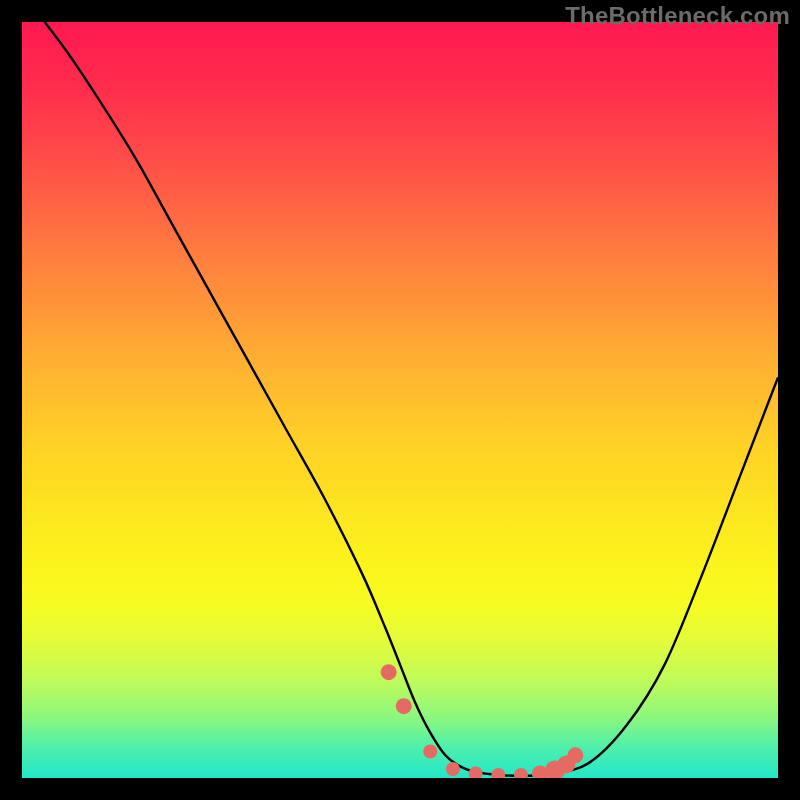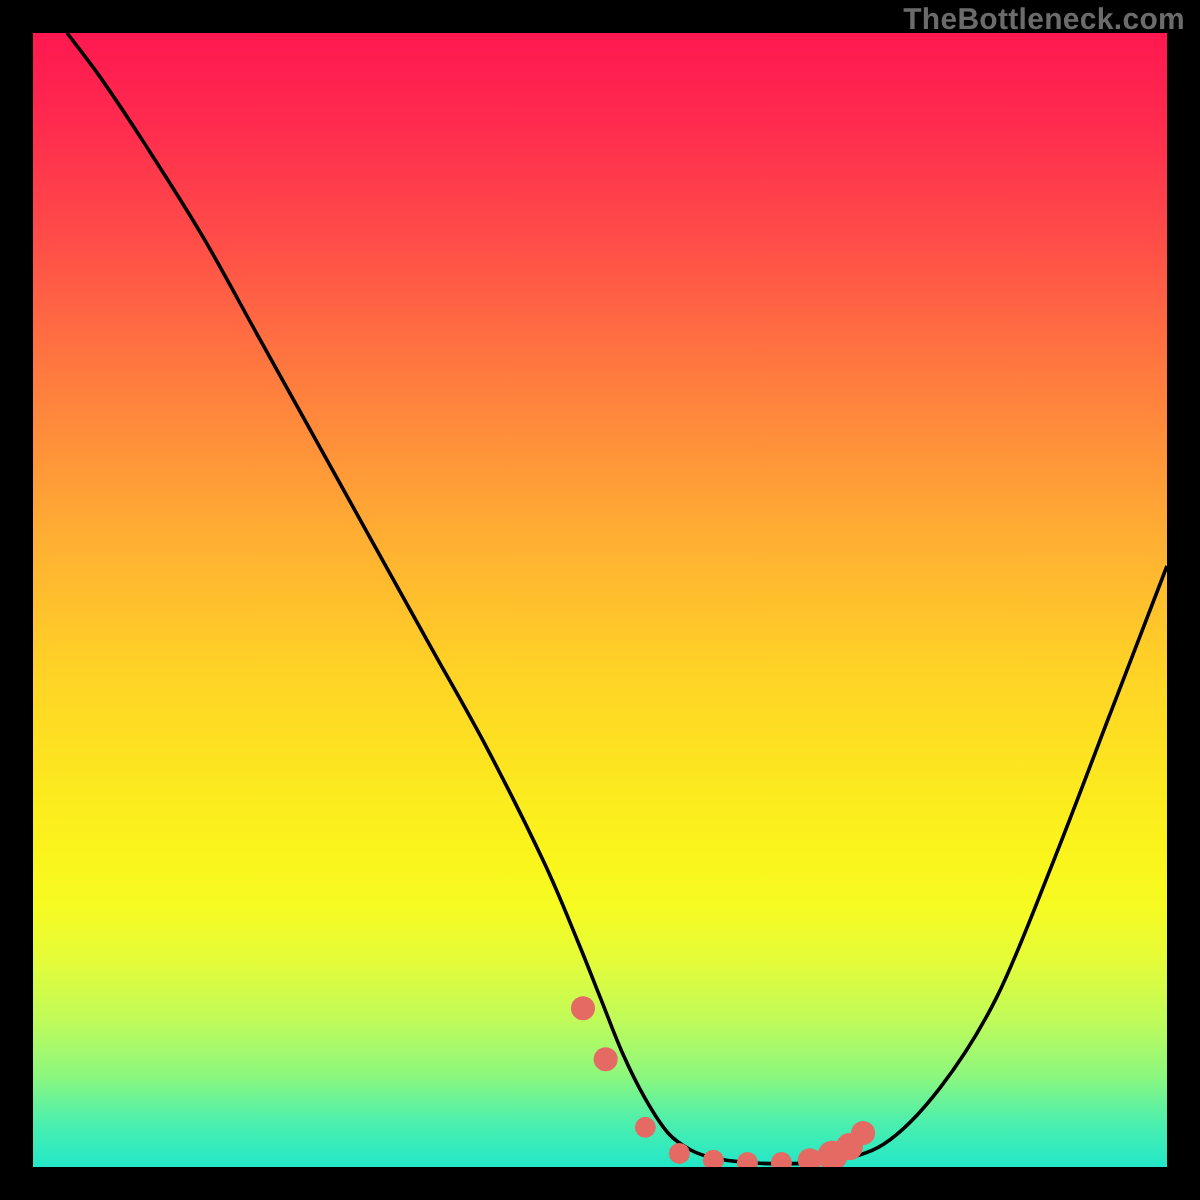--- a/index.html
+++ b/index.html
@@ -32,21 +32,21 @@
       #8cf77e 92%,
       #4defad 96%,
       #22e7c8 100%
     );
   }
   .watermark {
     position: absolute;
     top: 2px;
     right: 10px;
     color: #6b6b6b;
-    font-size: 20px;
+    font-size: 24px;
     font-weight: 600;
     letter-spacing: 0.2px;
     user-select: none;
   }
   svg.plot {
     position: absolute;
     left: 0;
     top: 0;
   }
 </style>

